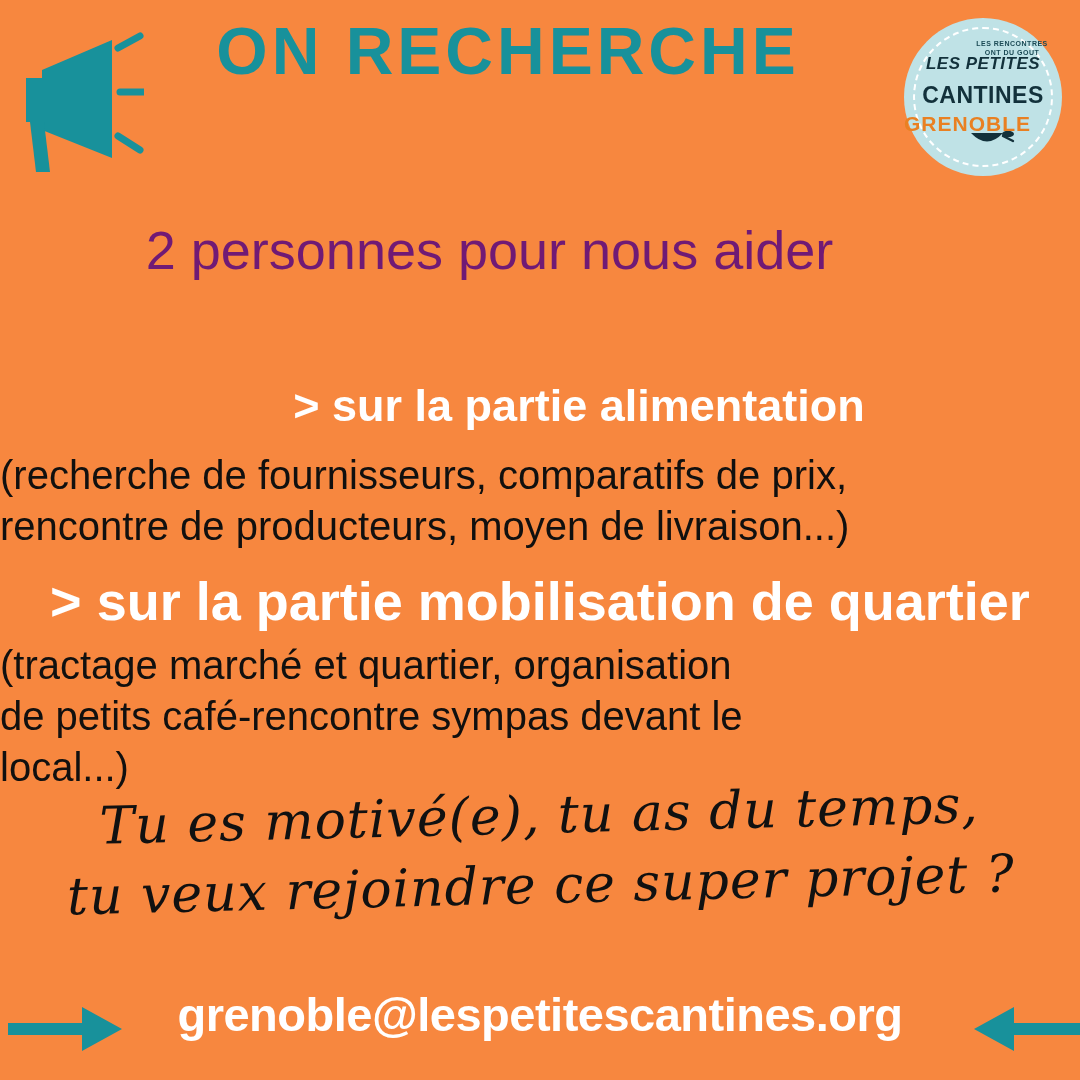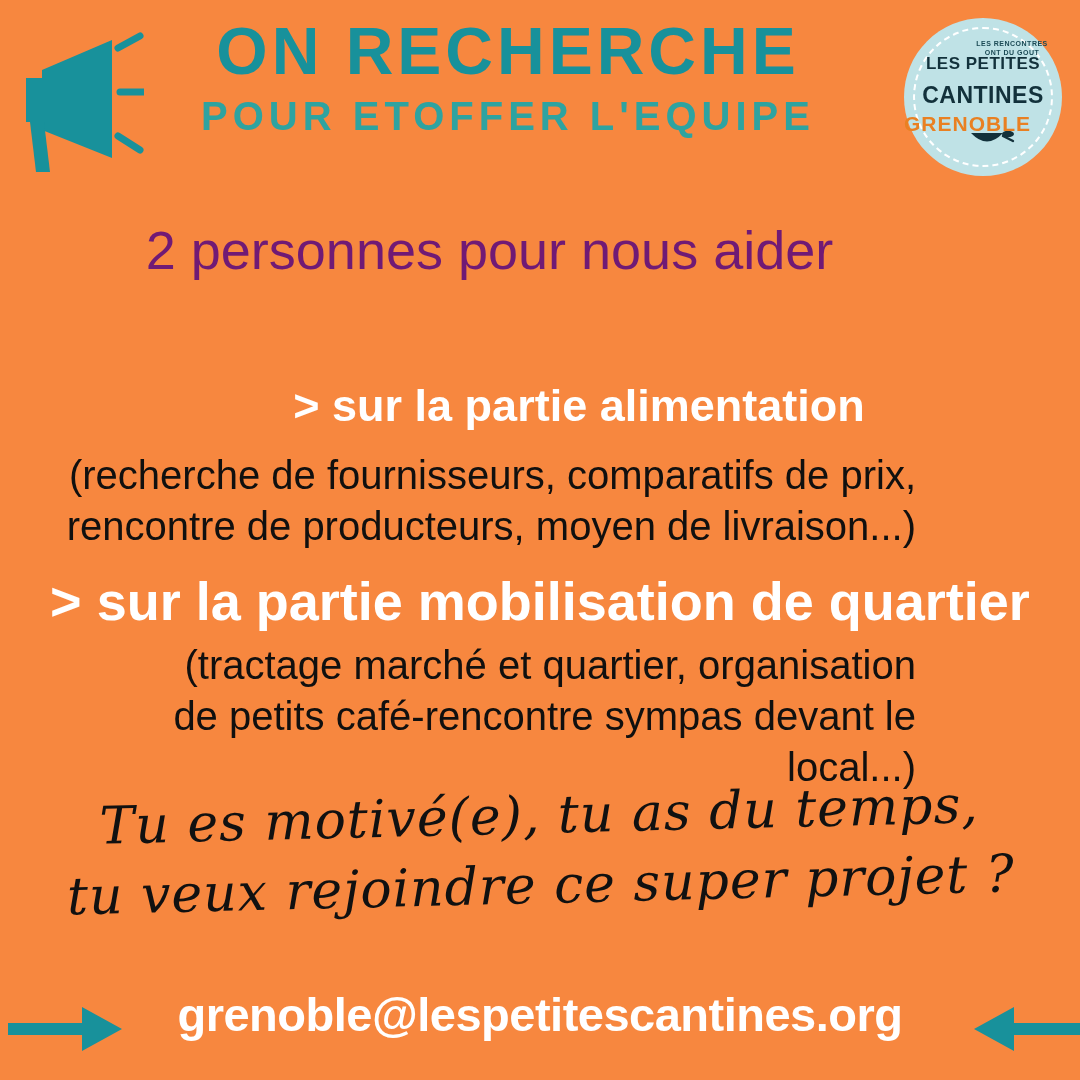--- a/index.html
+++ b/index.html
@@ -93,20 +93,21 @@
   .logo-line1 {
     position: absolute;
     left: 0;
     top: 36px;
     width: 100%;
     text-align: center;
     font-size: 17px;
     font-weight: bold;
     color: #12313b;
     letter-spacing: 0.5px;
+    font-style: italic;
   }
   .logo-line2 {
     position: absolute;
     left: 0;
     top: 64px;
     width: 100%;
     text-align: center;
     font-size: 23px;
     font-weight: bold;
     color: #12313b;
@@ -167,25 +168,24 @@
     font-size: 45px;
     line-height: 1.05;
   }
   .bullet-1 { top: 382px; margin-left: 39px; }
   .bullet-2 { top: 573px; font-size: 54px; }
 
   .detail {
     position: absolute;
     left: 0;
     width: 868px;
-    text-align: right;
+    text-align: left;
     color: #11100f;
     font-size: 40px;
     line-height: 1.28;
-    padding-left: 48px;
   }
   .detail-1 { top: 450px; }
   .detail-2 { top: 640px; }
 
   .script {
     position: absolute;
     left: 0;
     width: 1080px;
     text-align: center;
     color: #111;
@@ -247,21 +247,20 @@
         <path d="M28 44 L98 14 L98 132 L28 104 Z" fill="#18919B"></path>
         <path d="M16 96 L30 96 L36 146 L22 146 Z" fill="#18919B"></path>
         <path d="M104 22 L126 10" stroke="#18919B" stroke-width="7" stroke-linecap="round"></path>
         <path d="M106 66 L130 66" stroke="#18919B" stroke-width="7" stroke-linecap="round"></path>
         <path d="M104 110 L126 124" stroke="#18919B" stroke-width="7" stroke-linecap="round"></path>
       </svg>
     </div>
 
     <div class="header-titles">
       <div class="title-main">ON RECHERCHE</div>
-      <div class="title-sub">POUR ETOFFER L'EQUIPE</div>
     </div>
 
     <div class="logo">
       <div class="logo-disc"></div>
       <div class="logo-ring"></div>
       <div class="logo-tagline">LES RENCONTRES ONT DU GOUT</div>
       <div class="logo-line1">LES PETITES</div>
       <div class="logo-line2">CANTINES</div>
       <div class="logo-bowl">
         <svg viewBox="0 0 46 18" width="46" height="18" xmlns="http://www.w3.org/2000/svg">

